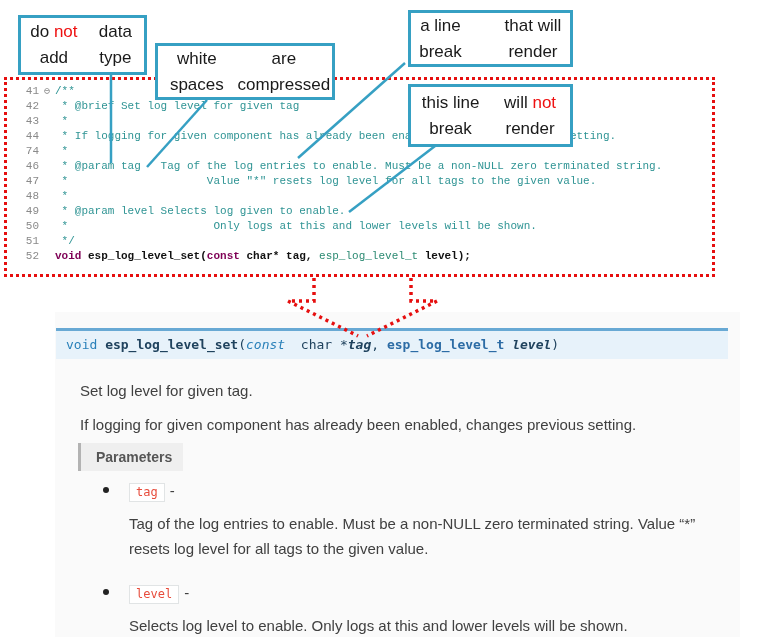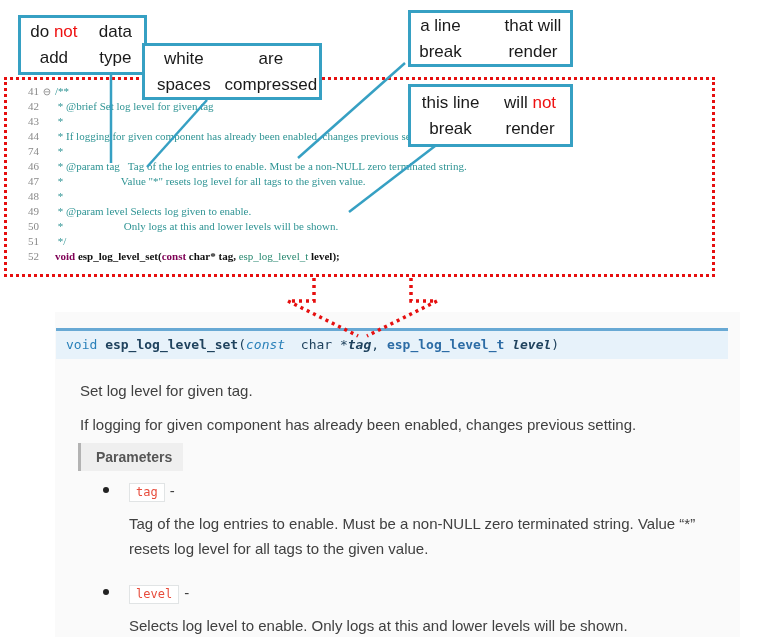--- a/index.html
+++ b/index.html
@@ -10,39 +10,39 @@
   }
 
   
   .code-box {
     position:absolute; left:4px; top:77px; width:711px; height:200px;
     border:3px dotted #e60f0f; background:#ffffff; z-index:1;
   }
   .code-lines { padding-top:4px; }
   .code-line {
     display:flex; height:15px; line-height:15px;
-    font-family:Liberation Serif, serif; font-size:11px;
+    font-family:Liberation Mono, monospace; font-size:11px;
     white-space:pre;
   }
   .ln { width:26px; margin-left:6px; text-align:right; color:#8a8a8a; }
   .fold { width:16px; text-align:center; color:#8a8a8a; font-size:10px; }
   .seg-cm { color:#2f9494; }
   .seg-kw { color:#7f0055; font-weight:bold; }
   .seg-b  { color:#111111; font-weight:bold; }
   .seg-ty { color:#2b8a72; }
 
   
   .callout {
     position:absolute; background:#ffffff; border:3px solid #36a0c3; z-index:7;
     display:flex; flex-direction:row; justify-content:center; align-items:center;
     font-size:17px; color:#1a1a1a; text-align:center; line-height:26px;
   }
   .co-red { color:#ee1111; }
   #box1 { left:18px;  top:15px; width:129px; height:60px; }
-  #box2 { left:142px; top:43px; width:180px; height:57px; }
+  #box2 { left:155px; top:43px; width:180px; height:57px; }
   #box3 { left:408px; top:10px; width:165px; height:57px;gap:26px; }
   #box4 { left:408px; top:84px; width:165px; height:63px; }
 
   
   .overlay { position:absolute; left:0; top:0; z-index:6; pointer-events:none; }
 
   
   .docs {
     position:absolute; left:55px; top:312px; width:685px; height:325px;
     background:#fafafa; z-index:2; color:#404040;

